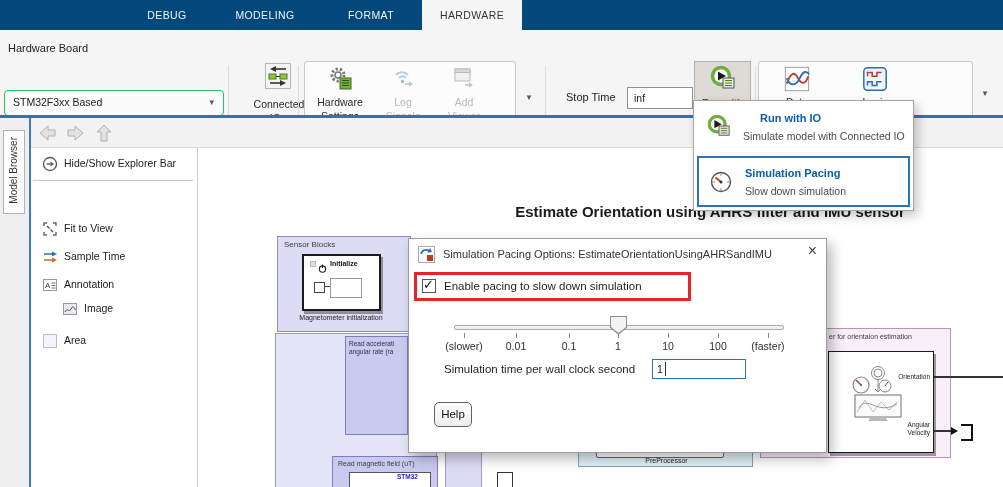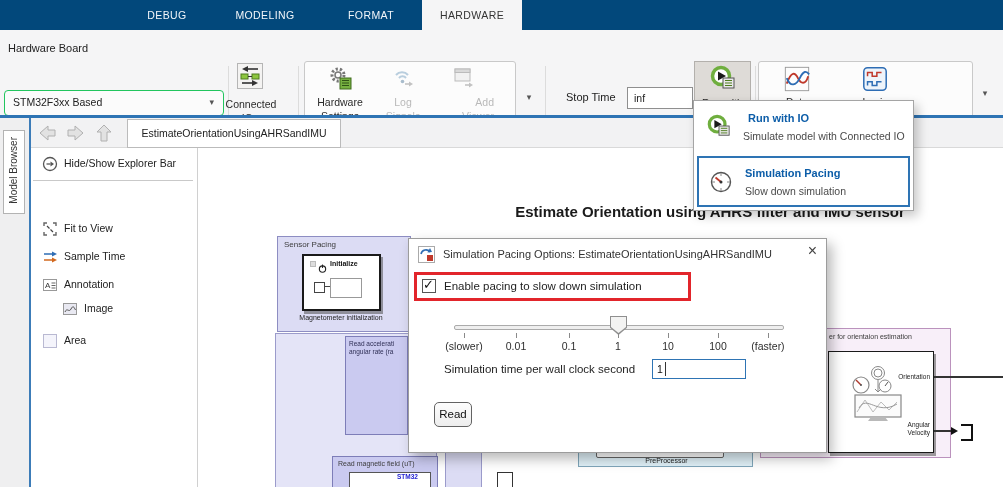--- a/index.html
+++ b/index.html
@@ -66,21 +66,21 @@
   .slabel{position:absolute;top:101px;transform:translateX(-50%);font-size:10.5px;color:#2e2e2e;white-space:nowrap;}
   .timelabel{position:absolute;left:35px;top:124px;font-size:11.5px;color:#1f1f1f;white-space:nowrap;}
   .timeinput{position:absolute;left:243px;top:120px;width:94px;height:20px;border:1px solid #2e74b4;box-sizing:border-box;
              font-size:10.5px;color:#111;line-height:18px;padding-left:4px;}
   .caretbar{position:absolute;left:12px;top:2px;width:1px;height:14px;background:#333;}
   .helpbtn{position:absolute;left:25px;top:163px;width:38px;height:25px;border:1px solid #636363;border-radius:5px;
            background:linear-gradient(#fdfdfd,#ededed);font-size:11.5px;color:#111;text-align:center;line-height:23px;box-sizing:border-box;}
   
   .menu{left:693px;top:100px;width:221px;height:111px;background:#fff;border:1px solid #a5a5a5;
         box-shadow:4px 5px 10px rgba(0,0,0,.22);box-sizing:border-box;z-index:50;}
-  .mi-title{position:absolute;left:54px;font-size:11px;font-weight:bold;color:#0c5da8;white-space:nowrap;}
+  .mi-title{position:absolute;left:66px;font-size:11px;font-weight:bold;color:#0c5da8;white-space:nowrap;}
   .mi-sub{position:absolute;left:49px;font-size:10.5px;color:#4a4a4a;white-space:nowrap;}
   .mi2box{position:absolute;left:3px;top:55px;width:213px;height:51px;border:2px solid #2e74b4;box-sizing:border-box;}
   .term{position:absolute;left:961px;top:424px;width:10px;height:13px;border-top:2px solid #111;border-right:2px solid #111;border-bottom:2px solid #111;}
   .arrowhead{position:absolute;left:951px;top:427px;width:0;height:0;border-left:7px solid #111;border-top:4px solid transparent;border-bottom:4px solid transparent;}
 </style>
 </head>
 <body>
 
 <div id="app">
 
@@ -94,21 +94,21 @@
   <div class="abs toolstrip">
 
     <div class="abs ctl-label" style="left:8px;top:12px;">Hardware Board</div>
     <div class="abs combo">
       <span class="val">STM32F3xx Based</span>
       <span class="abs caret" style="right:9px;top:6px;">▾</span>
     </div>
     <div class="abs seclabel" style="left:0;width:228px;">HARDWARE BOARD</div>
     <div class="abs vdiv" style="left:228px;"></div>
 
-    <div class="abs" style="left:216px;top:31px;width:70px;height:69px;">
+    <div class="abs" style="left:244px;top:31px;width:70px;height:69px;">
       <span class="abs" style="left:21px;top:2px;">
         <svg width="26" height="26" viewBox="0 0 26 26">
             <rect x="0.5" y="0.5" width="25" height="25" fill="#f4f3f2" stroke="#b5b5b5"></rect>
             <path d="M21 6 H10" stroke="#333" stroke-width="1.6"></path>
             <path d="M11 3 L5 6 L11 9 Z" fill="#333"></path>
             <rect x="4" y="11" width="7" height="5" fill="#8dc63f" stroke="#4e7c1e"></rect>
             <rect x="15" y="11" width="7" height="5" fill="#8dc63f" stroke="#4e7c1e"></rect>
             <path d="M11 13.5 H15" stroke="#333"></path>
             <path d="M5 20 H16" stroke="#333" stroke-width="1.6"></path>
             <path d="M15 17 L21 20 L15 23 Z" fill="#333"></path>
@@ -142,21 +142,21 @@
             <path d="M6 10 a8 8 0 0 1 12 0" stroke="#b9cede" fill="none" stroke-width="2"></path>
             <path d="M9 13 a4.5 4.5 0 0 1 7 0" stroke="#b9cede" fill="none" stroke-width="2"></path>
             <circle cx="12.5" cy="16.5" r="1.8" fill="#a8bccc"></circle>
             <path d="M15 19 h6" stroke="#c2c2c2" stroke-width="1.6"></path>
             <path d="M19 16.5 l4 2.5 -4 2.5 Z" fill="#c2c2c2"></path>
           </svg>
       </span>
       <div class="l1">Log</div>
       <div class="l2">Signals</div>
     </div>
-    <div class="abs tbtn disabled" style="left:434px;width:60px;text-align:right;">
+    <div class="abs tbtn disabled" style="left:434px;width:60px;">
       <span class="ticon">
         <svg width="26" height="26" viewBox="0 0 26 26">
             <rect x="4" y="4" width="15" height="12" fill="#f1f1f1" stroke="#bbb"></rect>
             <rect x="4" y="4" width="15" height="3.5" fill="#d9d9d9" stroke="#bbb"></rect>
             <path d="M14 20 h6" stroke="#c2c2c2" stroke-width="1.6"></path>
             <path d="M18 17.5 l4 2.5 -4 2.5 Z" fill="#c2c2c2"></path>
           </svg>
       </span>
       <div class="l1">Add</div>
       <div class="l2">Viewer</div>
@@ -228,21 +228,20 @@
   <span class="abs" style="left:67px;top:125px;">
     <svg width="18" height="16" viewBox="0 0 18 16">
         <path d="M8 1 L16 8 L8 15 V11 H1 V5 H8 Z" fill="#e2e2e2" stroke="#b0b0b0"></path>
       </svg>
   </span>
   <span class="abs" style="left:96px;top:124px;">
     <svg width="16" height="18" viewBox="0 0 16 18">
         <path d="M1 8 L8 1 L15 8 H11 V17 H5 V8 Z" fill="#e2e2e2" stroke="#b0b0b0"></path>
       </svg>
   </span>
-  <div class="abs doctab">EstimateOrientationUsingAHRSandIMU</div>
 
   <div class="abs canvas"></div>
   <div class="abs paldiv"></div>
 
   <div class="abs palrow" style="top:155px;">
     <span class="picon">
       <svg width="16" height="16" viewBox="0 0 16 16">
           <circle cx="8" cy="8" r="6.5" fill="#fff" stroke="#555" stroke-width="1.3"></circle>
           <path d="M4.5 8 h4" stroke="#555" stroke-width="1.3"></path>
           <path d="M8.5 5.5 L12 8 L8.5 10.5 Z" fill="#555"></path>
@@ -295,21 +294,21 @@
       <svg width="16" height="16" viewBox="0 0 16 16">
           <rect x="1.5" y="1.5" width="13" height="13" fill="#f4f4fb" stroke="#b9b9d2"></rect>
         </svg>
     </span>
     <span class="plabel">Area</span>
   </div>
 
   <div class="abs modeltitle">Estimate Orientation using AHRS filter and IMU sensor</div>
 
   <div class="abs region" style="left:277px;top:236px;width:134px;height:96px;background:#dcdcf4;border:1px solid #8d8dc2;">
-    <span class="rlabel" style="left:6px;top:3px;font-size:8px;">Sensor Pacing</span>
+    <span class="rlabel" style="left:6px;top:3px;font-size:8px;">Sensor Blocks</span>
   </div>
   <div class="abs simblock" style="left:302px;top:254px;width:79px;height:57px;">
     <span class="abs" style="left:6px;top:5px;width:4px;height:4px;background:#ddd;border:1px solid #bbb;"></span>
     <span class="abs" style="left:14px;top:3px;">
       <svg width="9" height="9" viewBox="0 0 8 8">
           <circle cx="4" cy="4.5" r="2.8" fill="none" stroke="#222" stroke-width="1"></circle>
           <path d="M4 0.5 v3" stroke="#222" stroke-width="1"></path>
         </svg>
     </span>
     <span class="abs" style="left:26px;top:4px;font-size:7px;font-weight:bold;color:#111;">Initialize</span>
@@ -408,21 +407,21 @@
     <span class="slabel" style="left:209px;">1</span>
     <span class="slabel" style="left:259px;">10</span>
     <span class="slabel" style="left:309px;">100</span>
     <span class="slabel" style="left:359px;">(faster)</span>
 
     <span class="timelabel">Simulation time per wall clock second</span>
     <div class="timeinput">
       <span>1</span>
       <span class="caretbar"></span>
     </div>
-    <div class="helpbtn">Read</div>
+    <div class="helpbtn">Help</div>
   </div>
 
   <div class="abs menu">
     <div class="abs" style="left:0;top:0;width:219px;height:55px;">
       <span class="abs" style="left:13px;top:13px;">
         <svg width="24" height="24" viewBox="0 0 26 26">
             <circle cx="11" cy="11" r="8.5" fill="#fff" stroke="#6fae3e" stroke-width="3.5"></circle>
             <path d="M8 6.5 L16 11 L8 15.5 Z" fill="#1a1a1a"></path>
             <rect x="13" y="13" width="11" height="10" fill="#e8e8e8" stroke="#555"></rect>
             <path d="M15 15.5 h7 M15 18 h7 M15 20.5 h7" stroke="#4e7c1e"></path>

